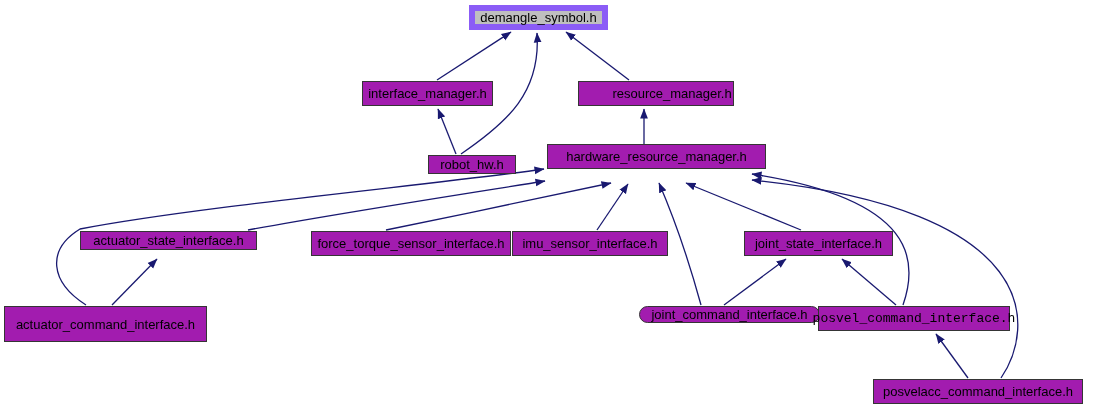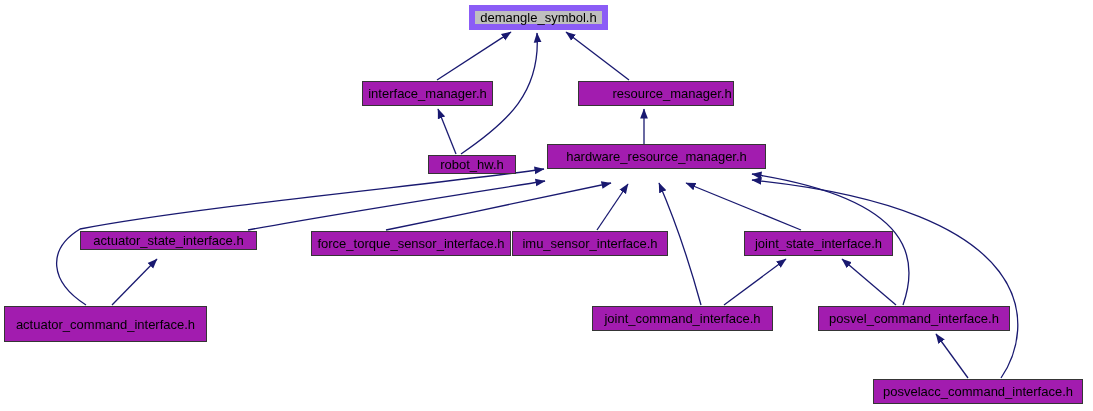--- a/index.html
+++ b/index.html
@@ -38,22 +38,22 @@
   #n-demangle_symbol              {left:469px;top:5px;  width:139px;height:25px;}
   #n-interface_manager            {left:362px;top:81px; width:131px;height:25px;}
   #n-resource_manager             {left:578px;top:81px; width:156px;height:25px;padding-left:32px;}
   #n-robot_hw                     {left:428px;top:155px;width:88px; height:19px;}
   #n-hardware_resource_manager    {left:547px;top:144px;width:219px;height:25px;}
   #n-actuator_state_interface     {left:80px; top:231px;width:177px;height:19px;}
   #n-force_torque_sensor_interface{left:278px;top:231px;width:200px;height:25px;margin-left:33px;}
   #n-imu_sensor_interface         {left:512px;top:231px;width:156px;height:25px;}
   #n-joint_state_interface        {left:744px;top:231px;width:149px;height:25px;}
   #n-actuator_command_interface   {left:4px;  top:306px;width:203px;height:36px;}
-  #n-joint_command_interface      {left:592px;top:306px;width:181px;height:25px;}
-  #n-posvel_command_interface     {left:818px;top:306px;width:192px;height:25px;}
+  #n-joint_command_interface      {left:639px;top:306px;width:181px;height:17px;border-radius:10px;}
+  #n-posvel_command_interface     {left:818px;top:306px;width:192px;height:25px;font-family:Liberation Mono, monospace;}
   #n-posvelacc_command_interface  {left:873px;top:379px;width:210px;height:25px;}
 </style>
 </head>
 <body>
 
 <div class="canvas">
 
   <svg id="edge-layer" width="1093" height="411" viewBox="0 0 1093 411" xmlns="http://www.w3.org/2000/svg">
     <defs>
       <marker id="arrow" markerWidth="11" markerHeight="9" refX="9.5" refY="4.5" orient="auto" markerUnits="userSpaceOnUse">

